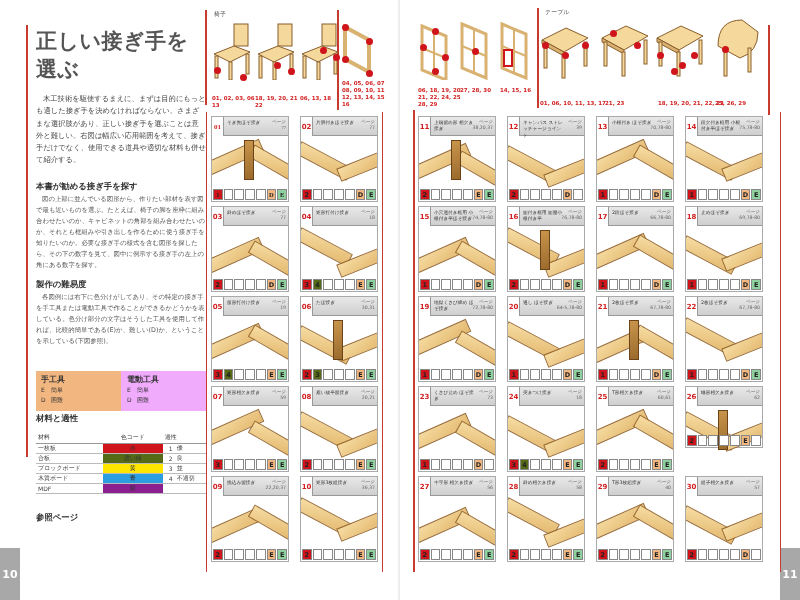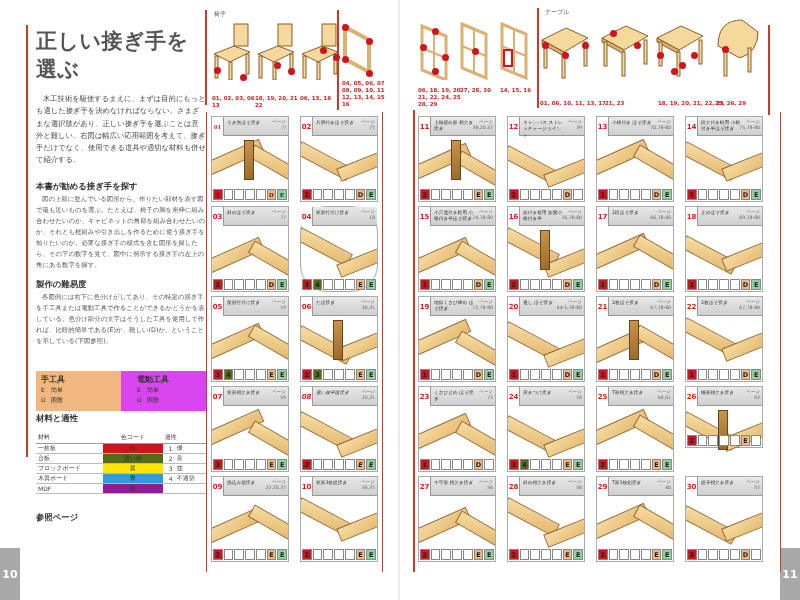--- a/index.html
+++ b/index.html
@@ -16,21 +16,21 @@
   .text-col { position: absolute; left: 26px; top: 25px; width: 180px; height: 432px;
               border-left: 2px solid #c83a2e; padding-left: 8px; }
   .main-title { font-size: 21px; font-weight: bold; color: #555; letter-spacing: 0.5px; margin-top: 2px; }
   .intro { font-family: "DejaVu Serif", serif; font-size: 7.3px; line-height: 12.3px; color: #444;
            margin-top: 10px; text-indent: 7px; }
   .sec-head { font-size: 8.4px; font-weight: bold; color: #333; margin-top: 14px; }
   .sec-body { font-size: 6.4px; line-height: 11px; color: #555; text-indent: 6px; margin-top: 2px; }
 
   .diff-box { display: flex; width: 170px; height: 40px; margin-top: 24px; }
   .diff-hand { width: 50%; background: #f2b780; padding: 3px 5px; }
-  .diff-power { width: 50%; background: #d946ef; padding: 3px 16px; }
+  .diff-power { width: 50%; background: #f0abfc; padding: 3px 6px; }
   .diff-title { font-size: 8px; font-weight: bold; color: #333; }
   .diff-line { font-size: 6px; color: #333; line-height: 10px; }
   .diff-line b { display: inline-block; width: 10px; font-weight: normal; }
 
   .mat-table { border-collapse: collapse; width: 170px; margin-top: 8px; font-size: 6px; color: #444; }
   .mat-table th { text-align: left; font-weight: normal; border-bottom: 1px solid #999; padding: 1px 2px; height: 9px; }
   .mat-table td { border-bottom: 1px solid #bbb; padding: 0 2px; height: 10px; }
   .mat-table .cc { text-align: center; color: #333; }
 
   .page-num { position: absolute; width: 20px; height: 52px; background: #a8a8a8; color: #fff;
@@ -319,21 +319,21 @@
         <div class="cell "></div>
         <div class="cell "></div>
        <div class="cell c-hand">
           <span>D</span>
         </div>
        <div class="cell c-power">
           <span>E</span>
         </div>
      </div>
     </div>
-    <div class="card" style="left: 300px; top: 206px; height: 86px; border-radius: 27px;">
+    <div class="card" style="left: 300px; top: 206px; height: 86px;">
       <div class="card-head">
        <div class="card-num">04</div>
        <div class="card-name">矩形打付け接ぎ</div>
        <div class="card-page">
           <div>ページ</div>
           <div>18</div>
         </div>
      </div>
      <div class="card-img" style="height:53px">
        <div class="wood" style="left:-6px;top:14px;width:58px;height:14px;transform:rotate(28deg)"></div>
@@ -445,21 +445,21 @@
         <div class="cell "></div>
         <div class="cell "></div>
        <div class="cell c-hand">
           <span>E</span>
         </div>
        <div class="cell c-power">
           <span>E</span>
         </div>
      </div>
     </div>
-    <div class="card" style="left: 300px; top: 386px; height: 86px; font-style: italic;">
+    <div class="card" style="left: 300px; top: 386px; height: 86px;">
       <div class="card-head">
        <div class="card-num">08</div>
        <div class="card-name">雇い核平留接ぎ</div>
        <div class="card-page">
           <div>ページ</div>
           <div>20,21</div>
         </div>
      </div>
      <div class="card-img" style="height:53px">
        <div class="wood" style="left:-6px;top:18px;width:58px;height:14px;transform:rotate(28deg)"></div>

